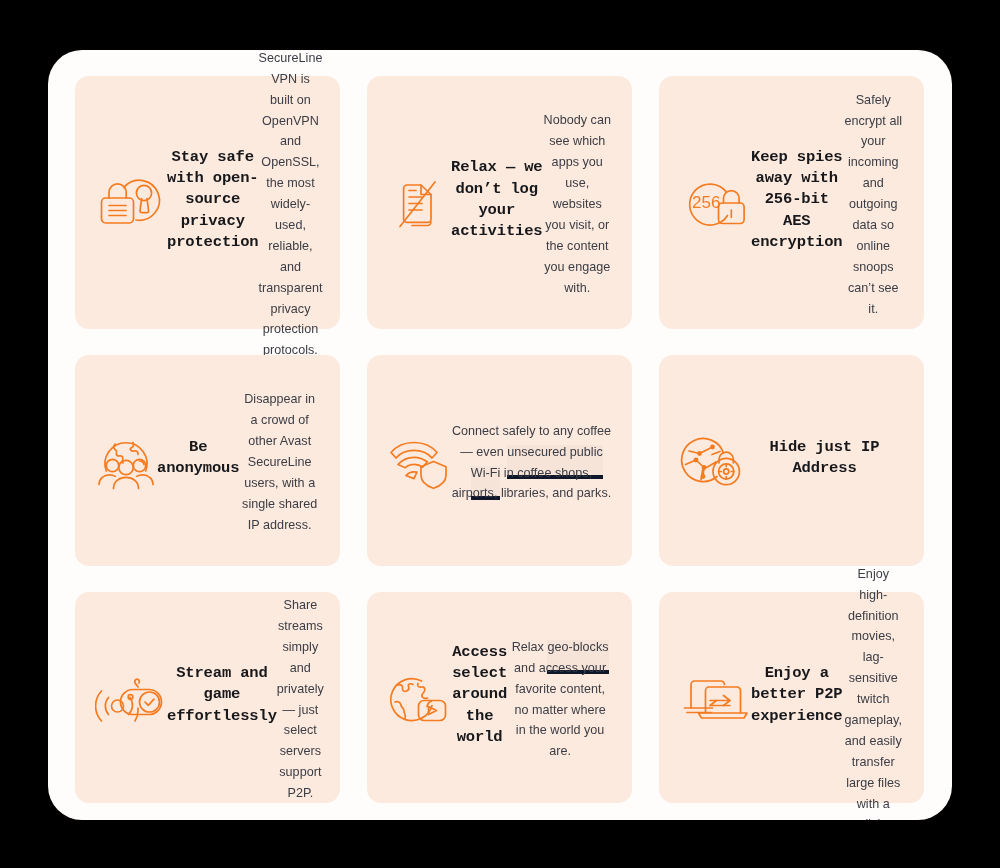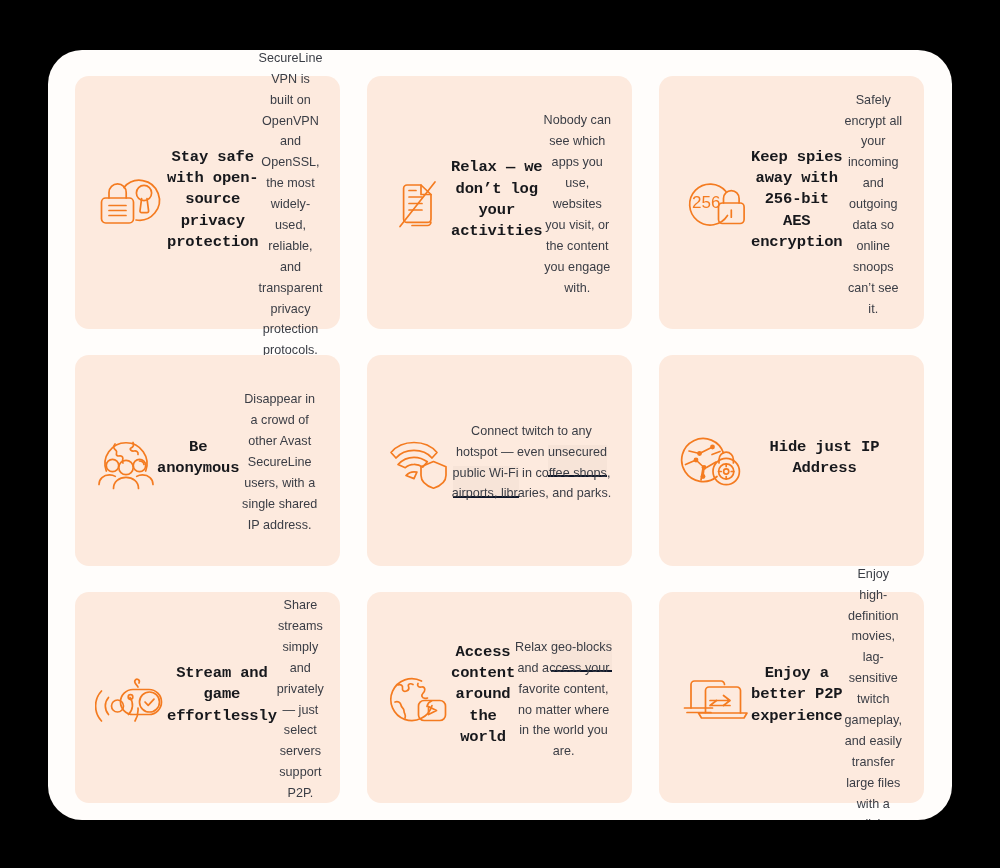--- a/index.html
+++ b/index.html
@@ -78,21 +78,21 @@
   .card-body {
     font-size: 12.6px;
     line-height: 1.66;
     color: #3a3d45;
     max-width: 222px;
     letter-spacing: 0.02px;
   }
 
   .hl {
     background: #f7e4d8;
-    border-bottom: 2px solid #0f172a;
+    border-bottom: 4px solid #0f172a;
     padding-bottom: 16px;
   }
 
   
   .grid > .card:nth-child(n+4) .card-icon {
     height: 70px;
   }
 </style>
 </head>
 <body>
@@ -166,21 +166,21 @@
       <div class="card">
         <div class="card-icon">
           <svg width="64" height="58" viewBox="0 0 64 58" fill="none" stroke="#f47b20" stroke-width="1.7" stroke-linecap="round" stroke-linejoin="round">
             <path d="M4 19.5C9 13.5 17.5 9.5 27 9.5s18 4 23 10l-5 5.5c-4-4.6-10.6-7.6-18-7.6S13 20.4 9 25z"></path>
             <path d="M11 31.5c4-4.4 9.6-7.2 16-7.2 5 0 9.6 1.7 13.3 4.5l-4.6 5.4A13.6 13.6 0 0 0 27 31.3c-3.4 0-6.4 1.3-8.7 3.4z"></path>
             <path d="M19 42.5c2.1-2.3 4.9-3.7 8-3.7 1 0 2 .2 2.9.4l-2.9 6.4z"></path>
             <path d="M46.5 28.5l12.5 5.2v8.5c0 6.2-5.4 10.6-12.5 13-7.1-2.4-12.5-6.8-12.5-13v-8.5z"></path>
           </svg>
         </div>
         <div class="card-body">
-          <span>Connect twitch to any hotspot — even </span><span class="hl">unsecured public Wi-Fi</span><span> in coffee shops, airports, libraries, and parks.</span>
+          <span>Connect safely to any coffee — even </span><span class="hl">unsecured public Wi-Fi</span><span> in coffee shops, airports, libraries, and parks.</span>
         </div>
       </div>
 
       <div class="card">
         <div class="card-icon">
           <svg width="66" height="58" viewBox="0 0 66 58" fill="none" stroke="#f47b20" stroke-width="1.7" stroke-linecap="round" stroke-linejoin="round">
             <path d="M44.5 20A21.5 21.5 0 1 0 38 43.5"></path>
             <path d="M10 18l10.5 2.5 13-6.5M6.5 31.5L17 27l8 7.5-1 9M41 18.5l-8 3M27.5 34.5l9.5-5.5M22 47l2-12"></path>
             <circle cx="20.5" cy="20.5" r="2.4" fill="#f47b20" stroke="none"></circle>
             <circle cx="33.5" cy="14" r="2.4" fill="#f47b20" stroke="none"></circle>
@@ -219,21 +219,21 @@
           <svg width="64" height="58" viewBox="0 0 64 58" fill="none" stroke="#f47b20" stroke-width="1.7" stroke-linecap="round" stroke-linejoin="round">
             <path d="M45 35.5A21 21 0 1 1 34.5 11"></path>
             <path d="M11 15c3-1 5 .5 4.5 3s1.5 4 4 3 3-2 2-4.5 2-3.5 4.5-2"></path>
             <path d="M8 32c2.5-1 5.5 0 6 3s3 3 3 6 2.5 4 1 7"></path>
             <path d="M31 13.5c-1.5 2.5 1 4 3.5 3.5s4 1.5 3 4-3.5 3-2.5 5.5 3 2 5.5 1.5"></path>
             <path d="M44.5 31c-2.5 1-4 3-4.5 5.5"></path>
             <rect x="31.5" y="30.5" width="27" height="20" rx="5.6"></rect>
             <path d="M41.5 36.5l8 4-8 4z"></path>
           </svg>
         </div>
-        <div class="card-title">Access content around the world</div>
+        <div class="card-title">Access select around the world</div>
         <div class="card-body">
           <span>Relax </span><span class="hl">geo-blocks</span><span> and access your favorite content, no matter where in the world you are.</span>
         </div>
       </div>
 
       <div class="card">
         <div class="card-icon">
           <svg width="72" height="58" viewBox="0 0 72 58" fill="none" stroke="#f47b20" stroke-width="1.7" stroke-linecap="round" stroke-linejoin="round">
             <path d="M12 38V14.5A3.5 3.5 0 0 1 15.5 11H42a3.5 3.5 0 0 1 3.5 3.5"></path>
             <path d="M5.5 38h28M8 42.5h24"></path>

